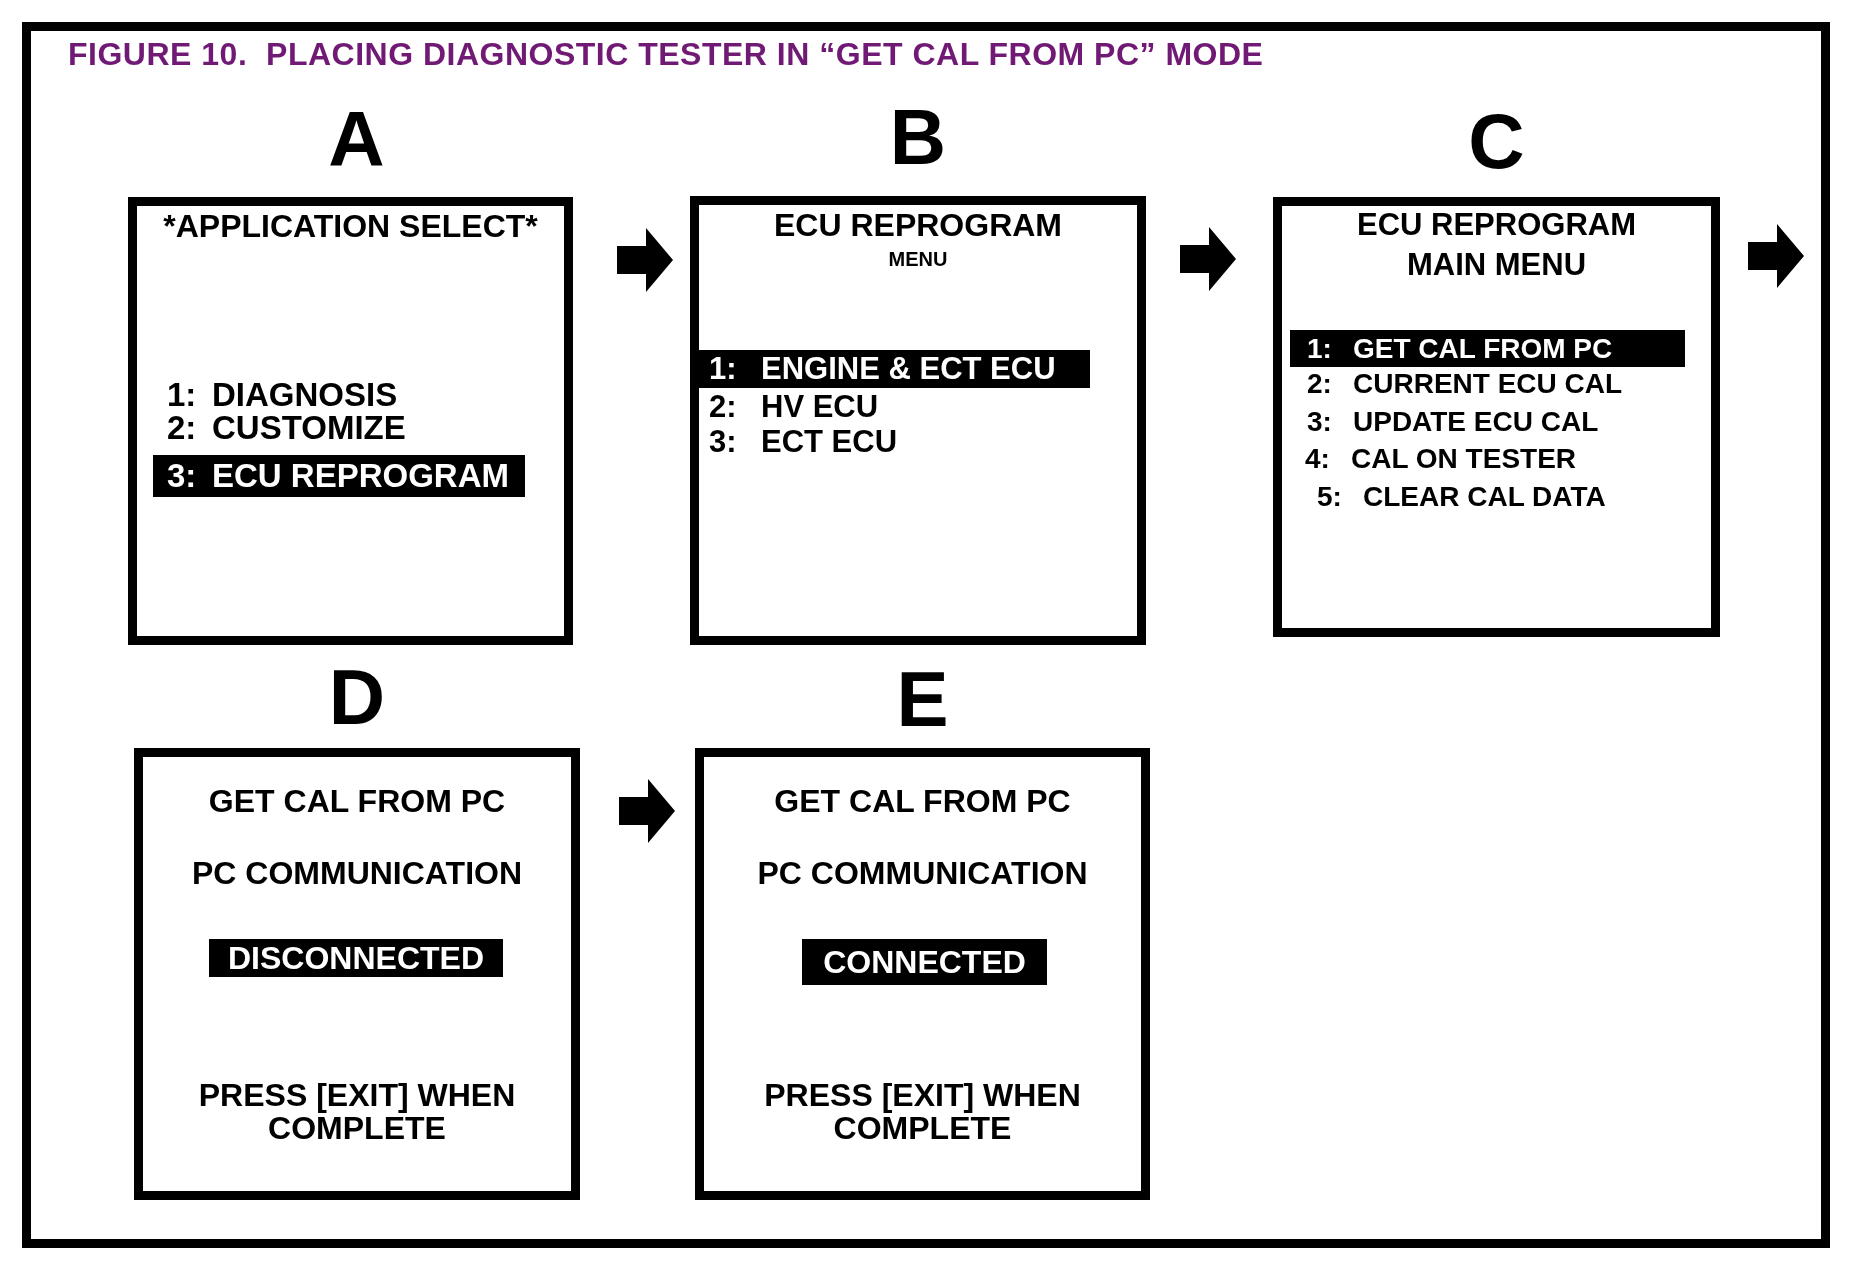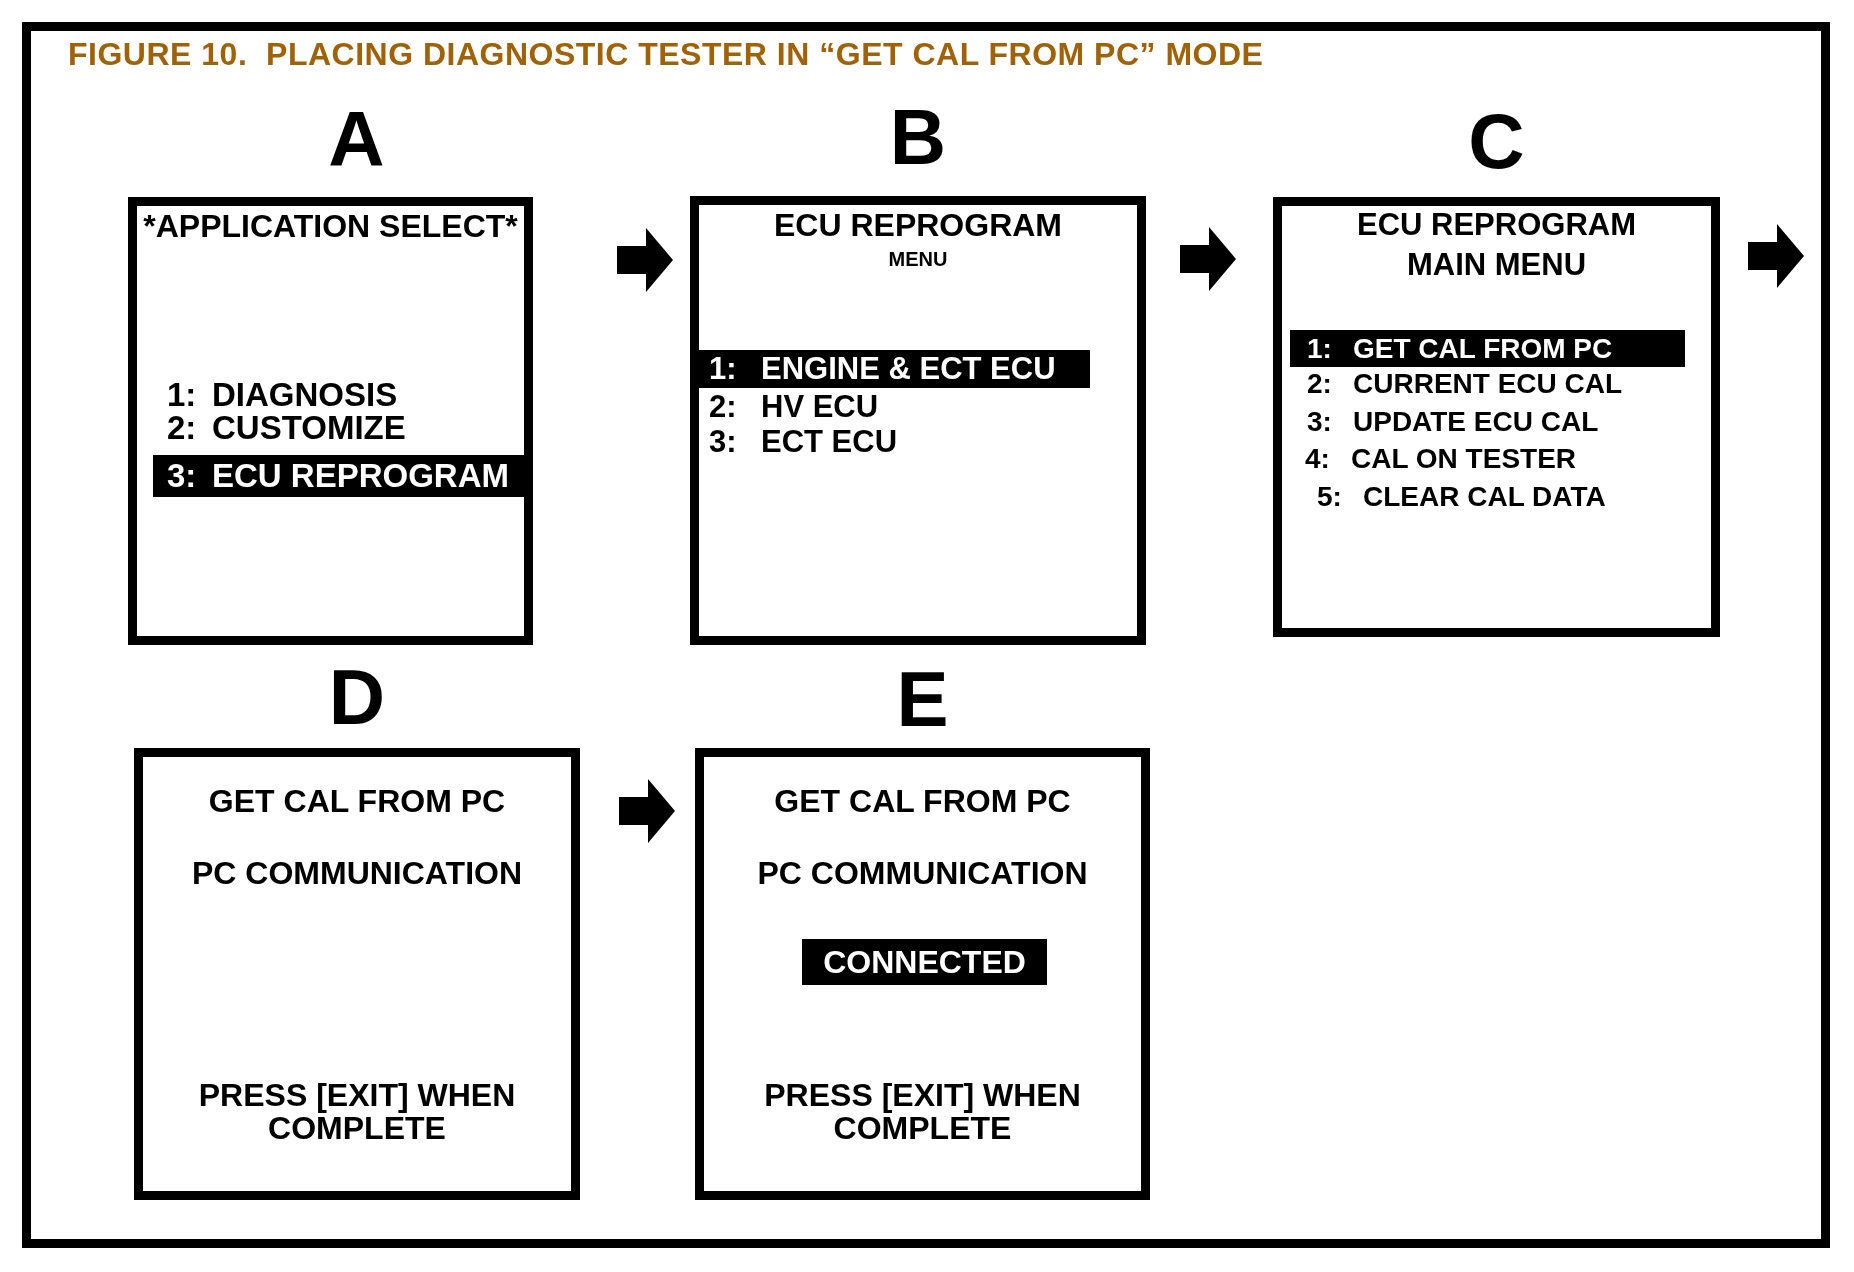--- a/index.html
+++ b/index.html
@@ -18,21 +18,21 @@
     left: 22px; top: 22px;
     width: 1808px; height: 1226px;
     border: 9px solid #000000;
     box-sizing: border-box;
   }
   .figure-title {
     position: absolute;
     left: 68px; top: 36px;
     font-size: 32px;
     letter-spacing: 0.5px;
-    color: #a16207;
+    color: #701a75;
     white-space: pre;
   }
   .screen {
     position: absolute;
     background: #ffffff;
     border: 9px solid #000000;
     box-sizing: border-box;
   }
   .screen-label {
     position: absolute;
@@ -59,21 +59,21 @@
     color: #ffffff;
     display: flex;
     align-items: center;
     box-sizing: border-box;
     white-space: nowrap;
   }
   .bar.centered { justify-content: center; }
   .arrow { position: absolute; width: 56px; height: 76px; }
 
   
-  .sA { left: 128px; top: 197px; width: 405px; height: 448px; }
+  .sA { left: 128px; top: 197px; width: 445px; height: 448px; }
   .sA .s-title { top: 4px; font-size: 32px; }
   .sA .line, .sA .bar { font-size: 33px; }
   .sA .num { width: 45px; }
   .sA .i1 { left: 30px; top: 172px; }
   .sA .i2 { left: 30px; top: 205px; }
   .sA .bar { left: 16px; top: 249px; width: 372px; height: 42px; padding-left: 14px; }
 
   
   .sB { left: 690px; top: 196px; width: 456px; height: 449px; }
   .sB .s-t1 { top: 4px; font-size: 32px; }
@@ -164,20 +164,21 @@
       </div>
     <div class="line i2"><span class="num">2:</span><span>CURRENT ECU CAL</span></div>
     <div class="line i3"><span class="num">3:</span><span>UPDATE ECU CAL</span></div>
     <div class="line i4"><span class="num">4:</span><span>CAL ON TESTER</span></div>
     <div class="line i5"><span class="num">5:</span><span>CLEAR CAL DATA</span></div>
   </div>
 
   <div class="screen sD">
     <div class="s-center l1">GET CAL FROM PC</div>
     <div class="s-center l2">PC COMMUNICATION</div>
+    <div class="bar centered">DISCONNECTED</div>
     <div class="s-center f1">PRESS [EXIT] WHEN</div>
     <div class="s-center f2">COMPLETE</div>
   </div>
 
   <div class="screen sE">
     <div class="s-center l1">GET CAL FROM PC</div>
     <div class="s-center l2">PC COMMUNICATION</div>
     <div class="bar centered">CONNECTED</div>
     <div class="s-center f1">PRESS [EXIT] WHEN</div>
     <div class="s-center f2">COMPLETE</div>

